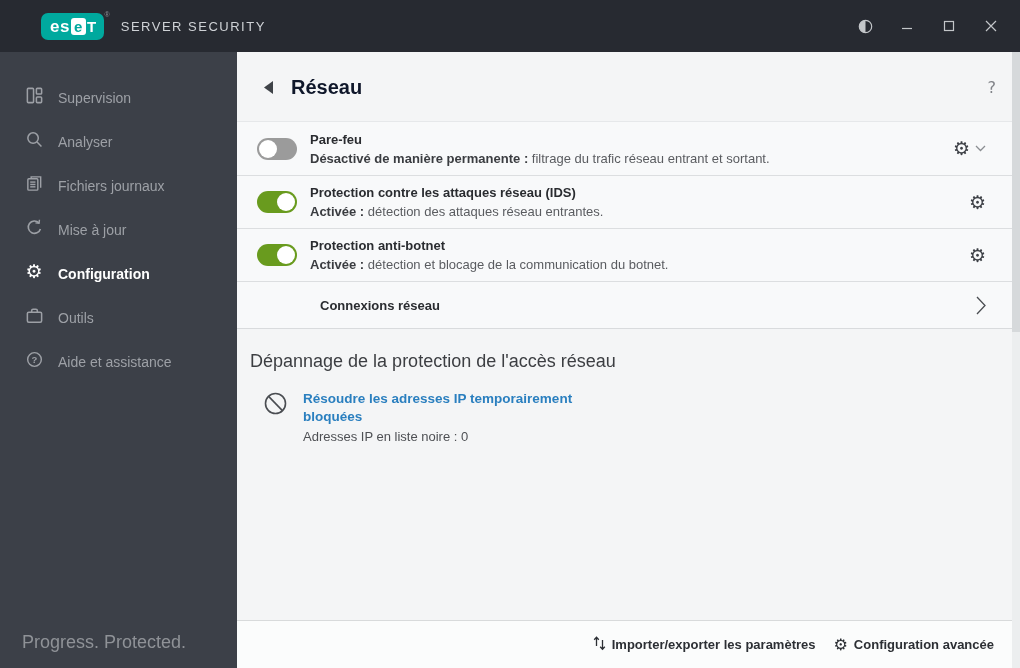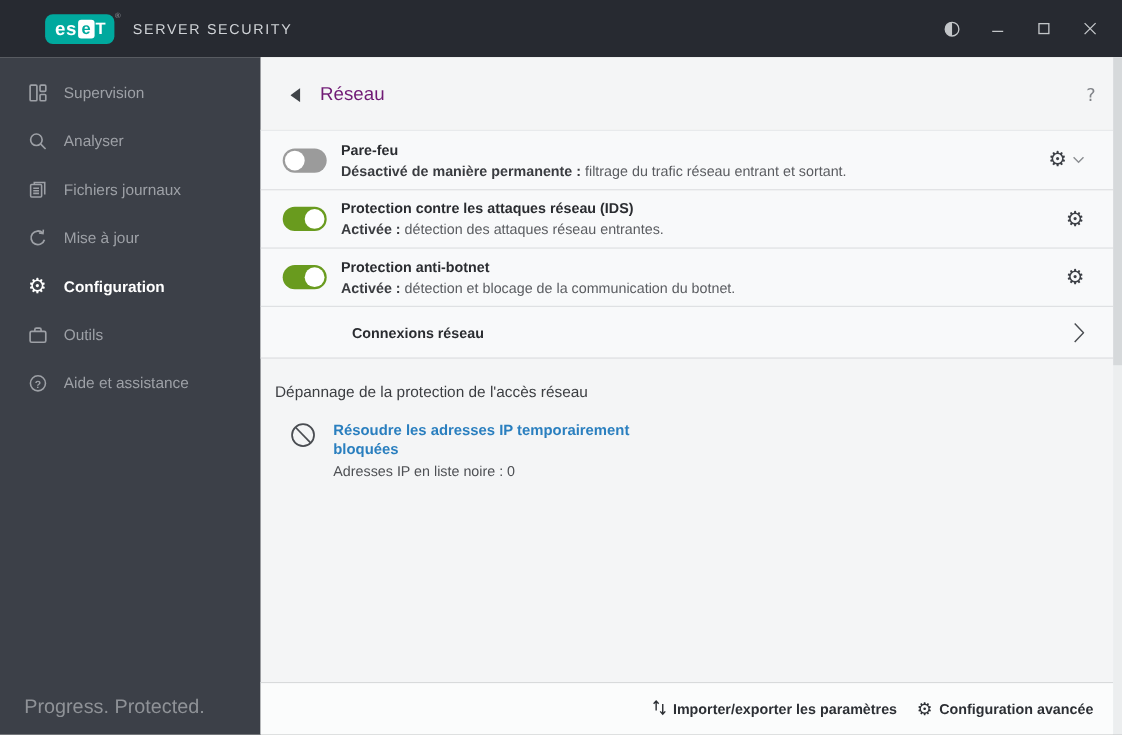--- a/index.html
+++ b/index.html
@@ -19,53 +19,53 @@
   .logo-t { line-height:27px; font-size:15px; }
   .logo-reg { color:#8d9096; font-size:7px; margin-left:1px; margin-top:-2px; }
   .product-name { color:#cfd2d6; font-size:13px; letter-spacing:1.5px; margin-left:11px; align-self:center; }
   .win-controls { margin-left:auto; display:flex; align-items:center; gap:8px; }
   .win-btn { width:34px; height:30px; display:flex; align-items:center; justify-content:center; cursor:default; }
   .win-btn svg { display:block; }
 
   
   .sidebar { position:absolute; top:52px; left:0; width:237px; height:616px; background:#3c4048; }
   .nav { padding-top:10px; }
-  .nav-item { height:44px; display:flex; align-items:center; padding-left:23px; color:#9da0a6; font-size:14px; }
+  .nav-item { height:44px; display:flex; align-items:flex-end; padding-left:23px; color:#9da0a6; font-size:14px; }
   .nav-item .nav-icon { width:22px; height:22px; display:flex; align-items:center; justify-content:center; margin-right:13px; }
   .nav-item.active { color:#ffffff; font-weight:bold; }
   .gear-glyph { font-family:"DejaVu Sans", sans-serif; }
   .sidebar-tagline { position:absolute; left:22px; bottom:15px; color:#8f9297; font-size:18px; }
 
   
   .content { position:absolute; top:52px; left:237px; width:783px; height:616px; background:#f4f5f6; }
 
   .page-header { display:flex; align-items:center; padding:24px 24px 14px 27px; }
   .back-arrow { width:18px; display:flex; align-items:center; }
-  .page-title { font-size:17px; font-weight:normal; color:#701a75; margin-left:9px; }
+  .page-title { font-size:20px; font-weight:bold; color:#0f172a; margin-left:9px; }
   .help-btn { margin-left:auto; color:#808388; font-size:16px; font-family:"DejaVu Sans", sans-serif; }
 
   .rows { margin-top:8px; background:#f8f9fa; border-top:1px solid #e6e8ea; border-bottom:1px solid #d9dbdd; margin-right:8px; }
   .row { display:flex; align-items:center; min-height:53px; padding:7px 26px 7px 20px; }
   .row + .row { border-top:1px solid #dcdee0; }
   .toggle { width:40px; height:22px; border-radius:11px; position:relative; flex:0 0 40px; margin-right:13px; }
   .toggle[data-state="off"] { background:#9b9b9b; }
   .toggle[data-state="on"]  { background:#699b1e; }
   .toggle::after { content:""; position:absolute; top:2px; width:18px; height:18px; border-radius:50%; background:#fff; }
   .toggle[data-state="off"]::after { left:2px; }
   .toggle[data-state="on"]::after  { right:2px; }
   .row-text { flex:1; line-height:19px; }
   .row-title { font-size:13px; font-weight:bold; color:#2a2c30; }
   .row-desc { font-size:13px; color:#5a5c60; }
   .row-desc .status-bold { font-weight:bold; color:#3a3c40; }
   .row-actions { display:flex; align-items:center; gap:5px; }
   .row-gear { font-size:19px; color:#3d4046; line-height:1; cursor:default; }
   .spacer-toggle { flex:0 0 53px; }
   .chevron-right svg, .chevron-down svg { display:block; }
 
-  .section-heading { margin:22px 0 18px 13px; font-size:14px; color:#3c3e42; }
+  .section-heading { margin:22px 0 18px 13px; font-size:18px; color:#3c3e42; }
 
   .cards { margin-left:25px; display:grid; grid-template-columns:368px auto; row-gap:26px; }
   .card { display:flex; align-items:flex-start; }
   .card-icon { width:30px; flex:0 0 30px; margin-right:11px; display:flex; justify-content:flex-start; }
   .card-body { max-width:295px; }
   .card-link { font-size:13.5px; font-weight:bold; color:#2a7fbf; line-height:18px; }
   .card-desc { font-size:13px; color:#4e5054; line-height:18px; margin-top:2px; }
 
   
   .content-footer { position:absolute; left:0; right:8px; bottom:0; height:48px; background:#fbfcfc;

